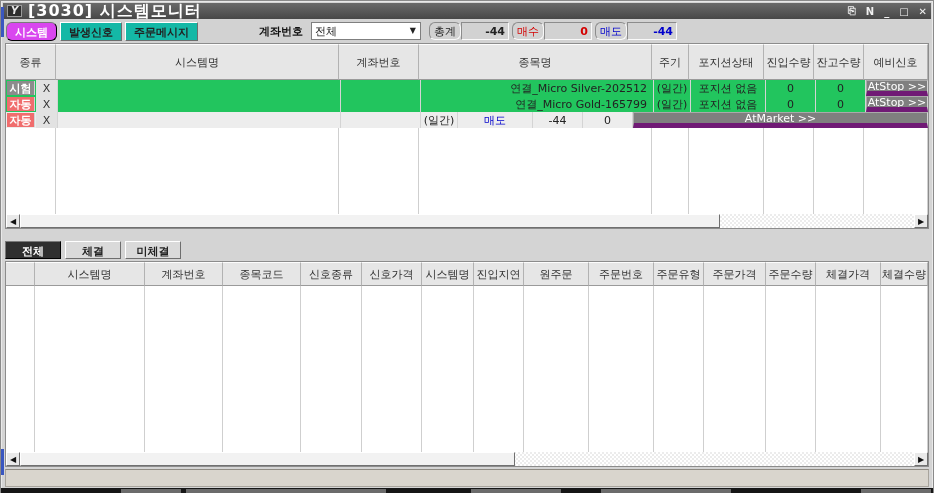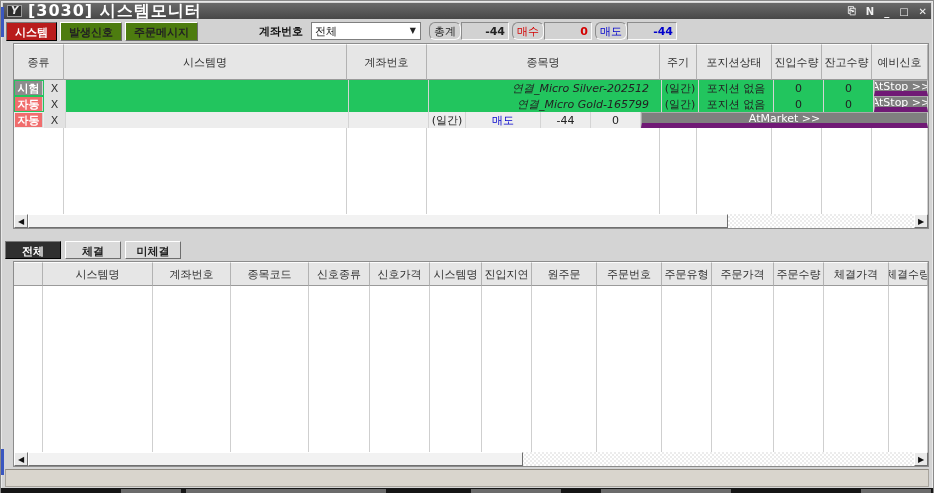--- a/index.html
+++ b/index.html
@@ -18,56 +18,56 @@
   .logo { width:15px; height:12px; background:#2e2e2e; border:1px solid #9a9a9a;
     color:#e8e8e8; font-size:10px; line-height:10px; text-align:center; margin-right:6px; font-style:italic; font-weight:bold;}
   .title-text { font-weight:bold; font-size:16px; letter-spacing:1px; }
   .titlebar-btns { margin-left:auto; display:flex; gap:10px; align-items:center; color:#f0f0f0; font-size:10px; }
   .titlebar-btns span { cursor:default; font-weight:bold; }
 
   
   .toolbar { position:absolute; left:2px; top:18px; right:2px; height:24px;
     background:#d2d2d2; display:flex; align-items:center; padding:2px 2px 2px 3px; }
   .tab1 { height:19px; padding:2px 8px 0 8px; margin-right:3px; text-align:center;
-    background:#4d7c0f; border-top:1px solid #fff; border-left:1px solid #fff;
+    background:#14b8a6; border-top:1px solid #fff; border-left:1px solid #fff;
     border-right:1px solid #6e6e6e; border-bottom:1px solid #6e6e6e; font-weight:bold; color:#222; }
-  .tab1.active { background:#b91c1c; color:#fff; border-top:1px solid #7a7a7a;
-    border-left:1px solid #7a7a7a; border-right:1px solid #000; border-bottom:1px solid #000; }
+  .tab1.active { background:#d946ef; color:#fff; border-top:1px solid #7a7a7a;
+    border-left:1px solid #7a7a7a; border-right:1px solid #000; border-bottom:1px solid #000;border-radius:6px; }
   .acct-label { margin-left:58px; margin-right:8px; font-weight:bold; color:#111; }
   .dropdown { width:110px; height:18px; background:#fff; border:1px solid #7f7f7f;
     display:flex; align-items:center; padding:0 3px; position:relative; }
   .dropdown .arrow { position:absolute; right:4px; top:3px; font-size:8px; color:#222; }
   .sumbox { height:18px; border-top:1px solid #8c8c8c; border-left:1px solid #8c8c8c;
     border-right:1px solid #fafafa; border-bottom:1px solid #fafafa;
     display:flex; align-items:center; background:#d2d2d2; padding:0 3px; }
   .sumbox.label { justify-content:center; font-weight:normal;border-radius:6px; }
   .sumbox.value { justify-content:flex-end; font-weight:bold; }
   .red { color:#d40000; } .blue { color:#0000cc; }
 
   
-  .grid-wrap { position:absolute; left:12px; right:4px; background:#fff;
+  .grid-wrap { position:absolute; left:4px; right:4px; background:#fff;
     border:1px solid #8c8c8c; }
   .hrow { display:flex; background:#e6e6e6; }
   .hcell { border-right:1px solid #b2b2b2; border-bottom:1px solid #9a9a9a;
     border-top:1px solid #fdfdfd; display:flex; align-items:center; justify-content:center;
     color:#303030; background:#e6e6e6; overflow:hidden; white-space:nowrap; }
   .body-cols { display:flex; position:absolute; left:0; right:0; bottom:14px; top:0; pointer-events:none; }
   .bcol { border-right:1px solid #cfcfcf; height:100%; }
 
   
   .t1 { top:42px; height:186px; }
   .t1 .hrow { height:36px; }
   .w-type{width:28px}.w-x{width:22px}.w-typeall{width:50px}.w-sys{width:283px}.w-acct{width:80px}
   .w-sym{width:233px}.w-per{width:37px}.w-pos{width:75px}.w-ent{width:50px}.w-bal{width:50px}
   .w-res{flex:1}
   .drow { display:flex; height:16px; align-items:stretch; background:#22c55e; }
   .drow.selected { background:#ededed; }
   .dcell { border-right:1px solid #d4d4d4; display:flex; align-items:center;
     overflow:hidden; white-space:nowrap; font-size:11px; }
-  .dcell.center{justify-content:center;} .dcell.right{justify-content:flex-end; padding-right:12px;font-style:italic;}
+  .dcell.center{justify-content:center;} .dcell.right{justify-content:flex-end; padding-right:6px;}
   .type-lbl { color:#fff; font-weight:bold; justify-content:center; margin:1px; }
   .type-test { background:#8c8c8c; } .type-auto { background:#f06d6d; }
   .x-btn { justify-content:center; color:#333; background:#e2e2e2; cursor:default; }
   .res-btn { background:#7f7f7f; color:#fff; justify-content:center;
     border-top:1px solid #aaa; border-left:1px solid #aaa;
     border-bottom:5px solid #701a75; font-size:11px;text-align:right; }
 
   
   .hscroll { position:absolute; left:0; right:0; bottom:0; height:14px;
     background:repeating-conic-gradient(#ffffff 0% 25%, #ececec 0% 50%) 0 0/4px 4px; display:flex; }

